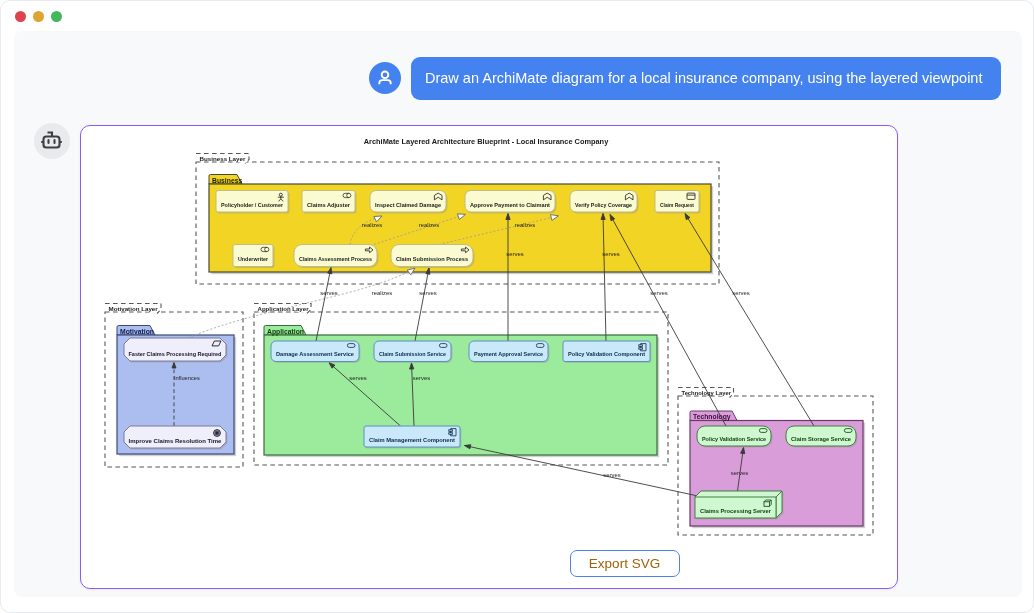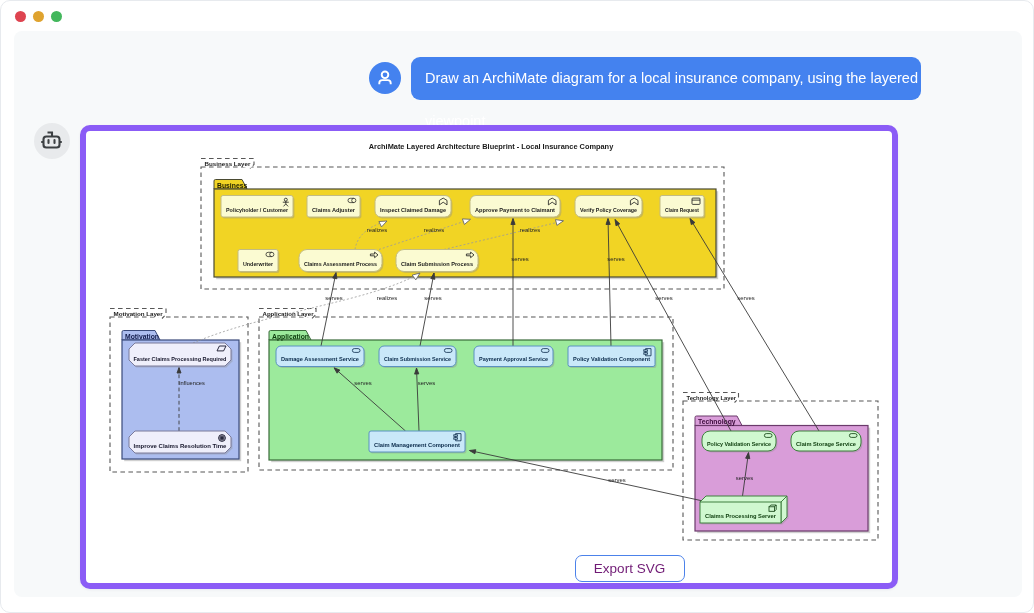--- a/index.html
+++ b/index.html
@@ -1,26 +1,26 @@
 <!DOCTYPE html>
 <html><head><meta charset="utf-8"><style>
 * { margin:0; padding:0; box-sizing:border-box; }
 html,body { width:1034px; height:613px; background:#fff; font-family:"Liberation Sans",sans-serif; }
 .window { position:absolute; left:0; top:0; width:1034px; height:613px; background:#fff;
   border:1px solid #e7eaee; border-radius:10px; overflow:hidden; }
 .dot { position:absolute; width:11px; height:11px; border-radius:50%; top:9.8px; }
 .content { position:absolute; left:13px; top:30px; width:1008px; height:566px; background:#f7f9fa; border-radius:8px; }
 .avatar { position:absolute; left:355px; top:31px; width:32px; height:32px; border-radius:50%; background:#4482ef; }
-.bubble { position:absolute; left:397px; top:26px; width:510px; height:43px; border-radius:9px;
+.bubble { position:absolute; left:397px; top:26px; width:590px; height:43px; border-radius:9px;
   background:#4482ef; color:#fff; font-size:14.5px; line-height:43px; padding-left:14px; }
 .boticon { position:absolute; left:20px; top:92px; width:36px; height:36px; border-radius:50%; background:#e8eaec; }
 .card { position:absolute; left:66px; top:94px; width:818px; height:464px; background:#fff;
-  border:6px solid #8b5cf6; border-radius:10px; box-shadow:0 1px 3px rgba(20,30,60,0.06); }
+  border:1px solid #8b5cf6; border-radius:10px; box-shadow:0 1px 3px rgba(20,30,60,0.06); }
 .btn { position:absolute; top:424px; height:27px; border:1.5px solid #4c82ea; border-radius:7px;
-  background:#fff; color:#701a75; font-size:13.5px; line-height:25px; text-align:center; }
+  background:#fff; color:#a16207; font-size:13.5px; line-height:25px; text-align:center; }
 </style></head>
 <body>
 <div class="window">
   <div class="dot" style="left:13.7px; background:#de4450;"></div>
   <div class="dot" style="left:32px;  background:#dfa32f;"></div>
   <div class="dot" style="left:50.3px;background:#43b75c;"></div>
   <div class="content">
     <div class="avatar"><svg width="32" height="32" viewBox="0 0 32 32">
           <g stroke="#fff" stroke-width="1.9" fill="none">
             <circle cx="16" cy="12.8" r="3.3"></circle>

